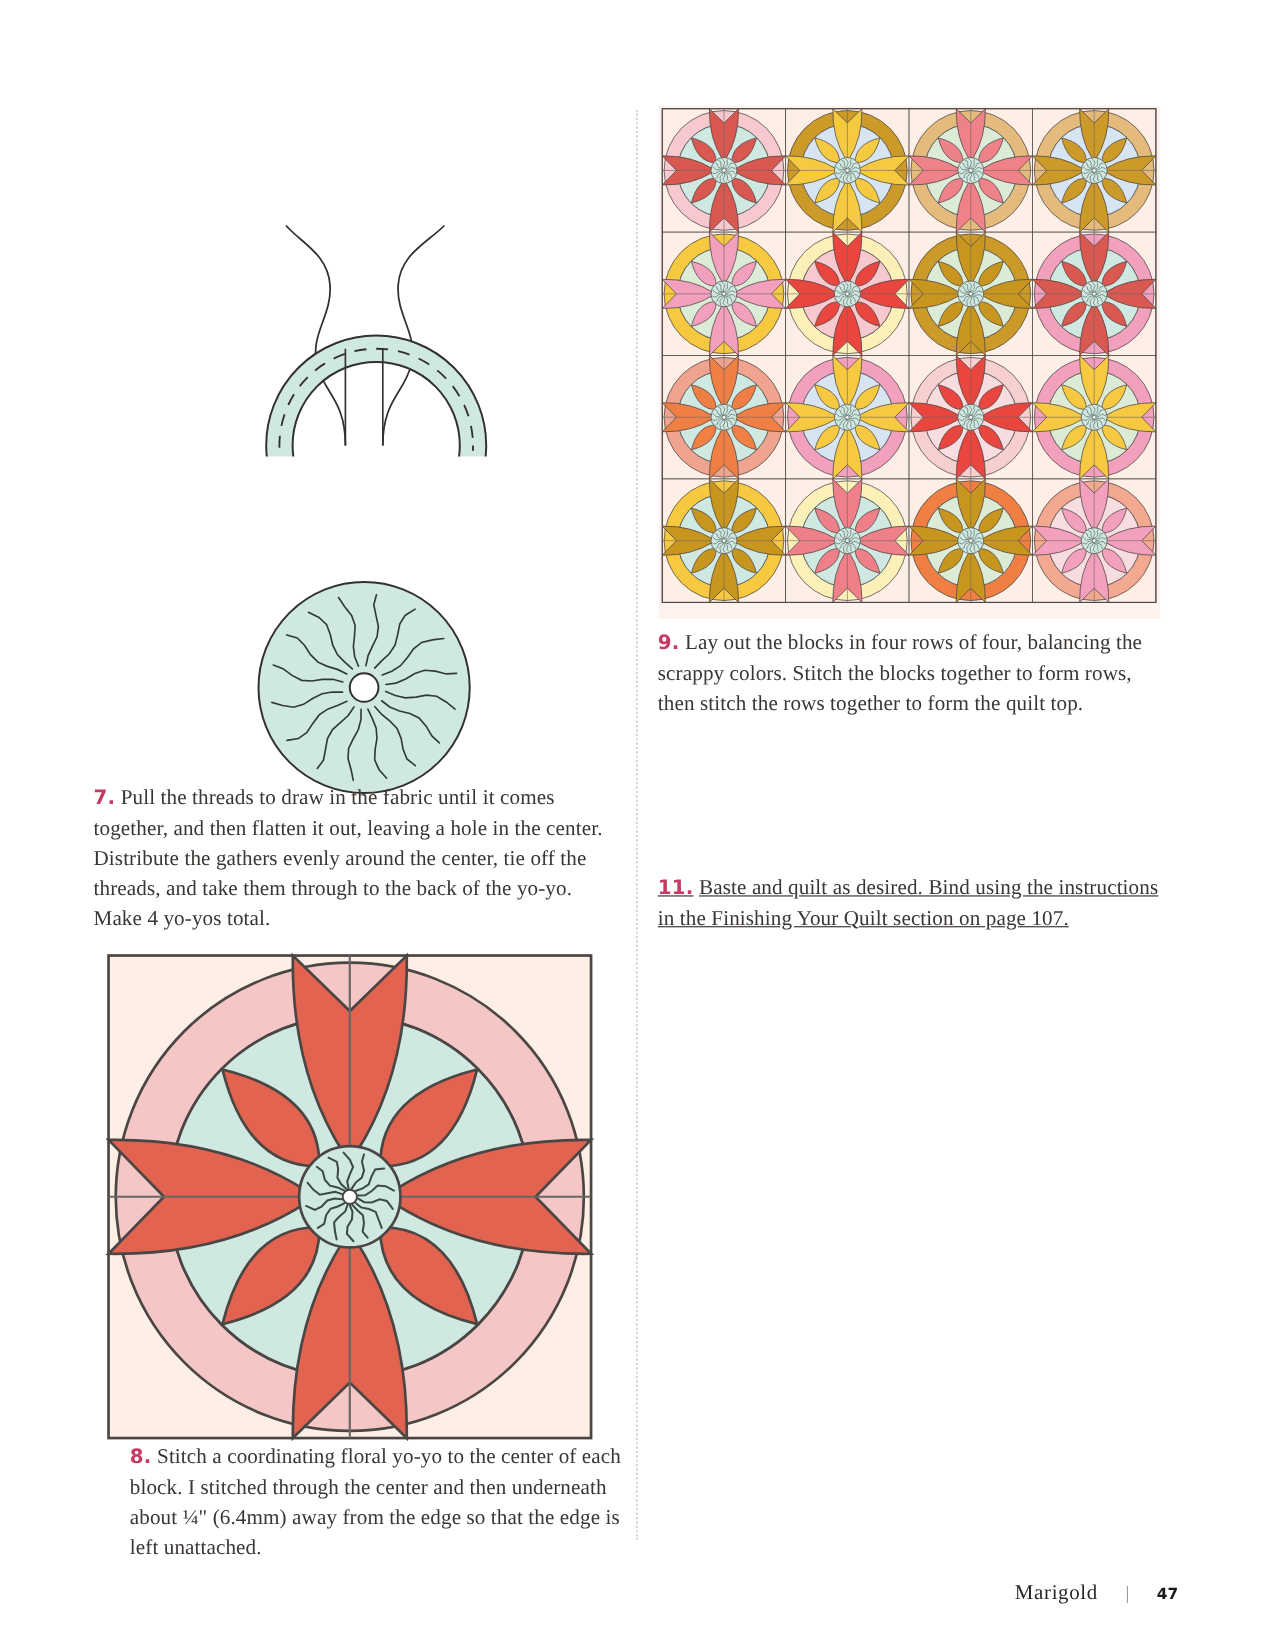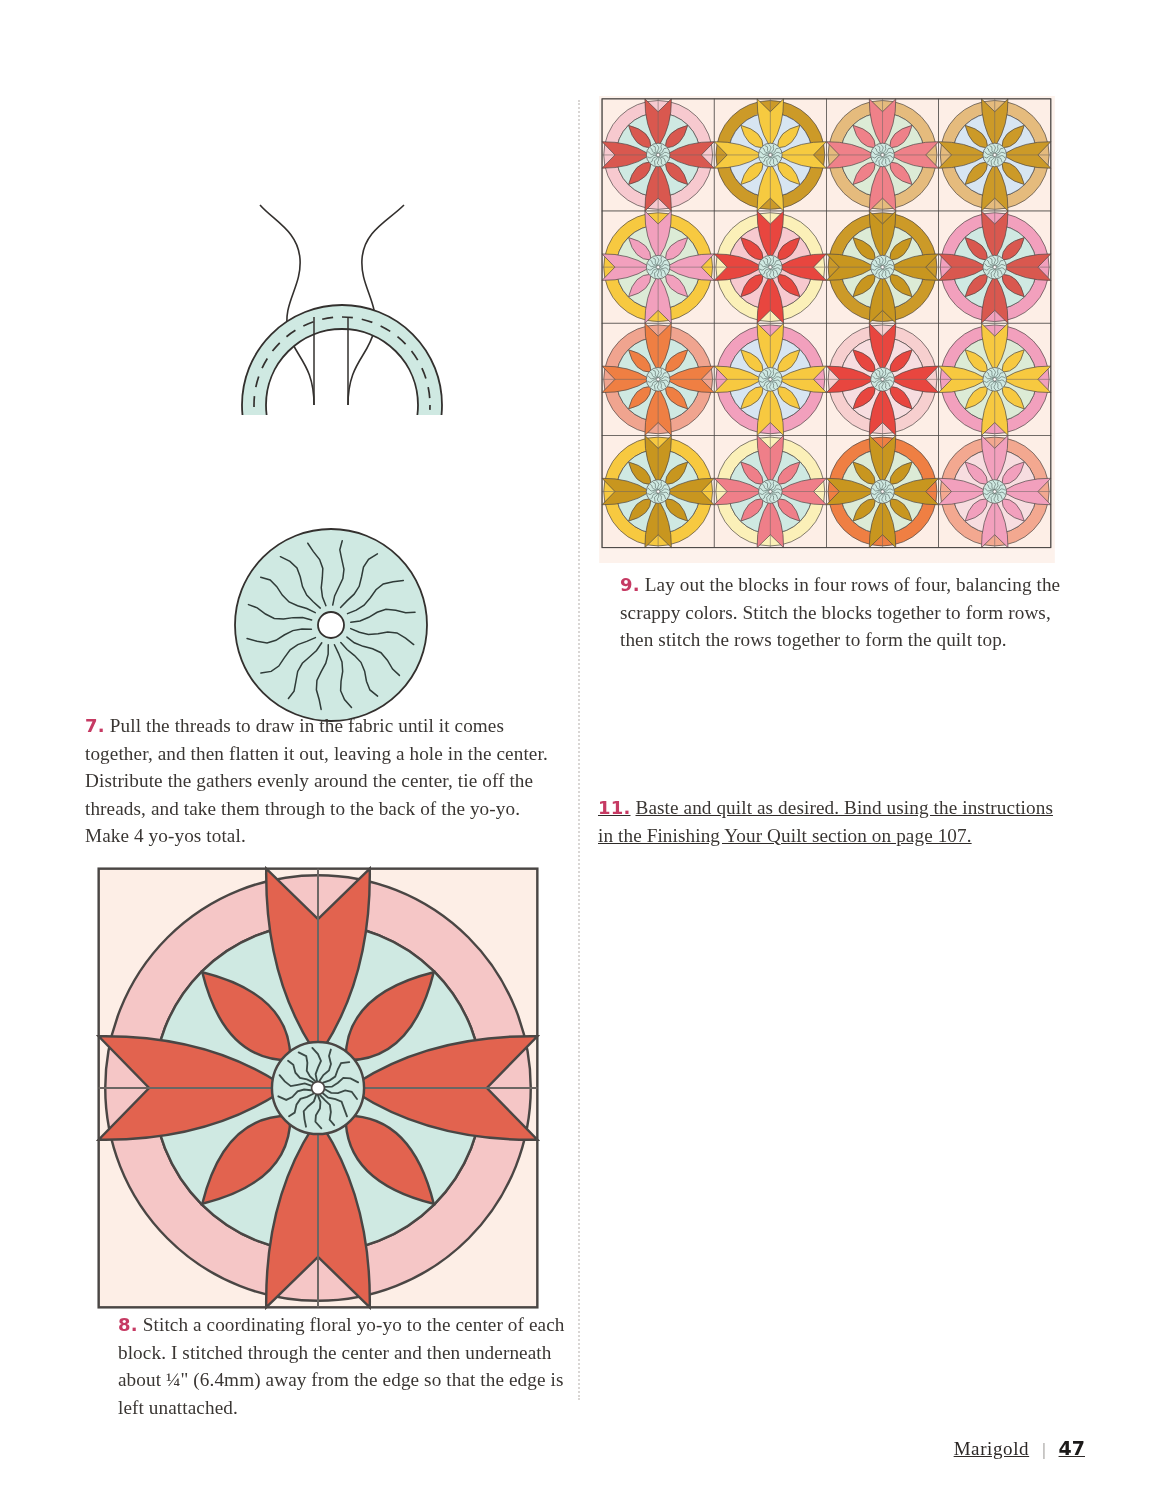--- a/index.html
+++ b/index.html
@@ -41,34 +41,33 @@
   .fig{display:block;}
   .fig-basting{position:absolute;left:222px;top:95px;}
   .fig-yoyo{position:absolute;left:228px;top:522px;}
   .fig-block{position:absolute;left:96px;top:866px;}
   .fig-quilt{position:absolute;left:0px;top:0px;}
 
   
   .t6{position:absolute;left:85px;top:421px;width:480px;}
   .t7{position:absolute;left:85px;top:712px;width:480px;}
   .t8{position:absolute;left:85px;top:1311px;width:470px;margin-left:33px;}
-  .t9{position:absolute;left:598px;top:571px;width:462px;margin-left:22px;}
+  .t9{position:absolute;left:598px;top:571px;width:462px;}
   .t10{position:absolute;left:598px;top:696px;width:462px;}
   .t11{position:absolute;left:598px;top:794px;width:462px;text-decoration:underline;}
 
   
   .footer{
-    position:absolute;right:74px;bottom:40px;
-    display:flex;align-items:baseline;gap:13px;
+    position:absolute;right:88px;bottom:40px;
+    display:flex;align-items:baseline;gap:25px;
     font-size:19px;
-    text-decoration:underline;
   }
   .footer .chap{font-family:"Liberation Serif",serif;color:#2b2725;letter-spacing:.6px;}
   .footer .bar{color:#8d8986;font-size:17px;}
-  .footer .pg{font-family:"DejaVu Sans",sans-serif;font-weight:bold;font-size:19px;color:#1c1a19;}
+  .footer .pg{font-family:"DejaVu Sans",sans-serif;font-weight:bold;font-size:14px;color:#1c1a19;}
 </style>
 </head>
 <body>
 
 <div class="page">
 
   <div class="divider"></div>
 
   <div class="fig fig-basting">
     <svg width="240" height="320" viewBox="0 0 240 320">

